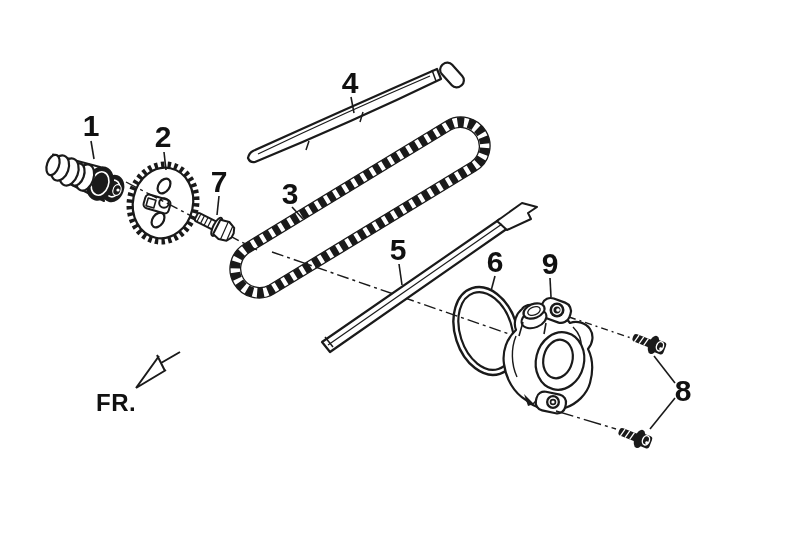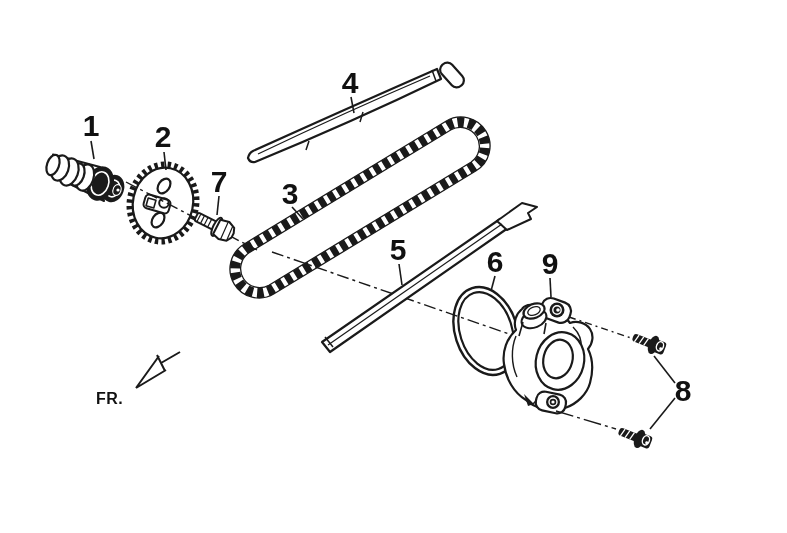--- a/index.html
+++ b/index.html
@@ -7,21 +7,21 @@
     position:relative;width:787px;height:533px;background:#ffffff;overflow:hidden;
     font-family:"Liberation Sans", sans-serif;
   }
   svg{position:absolute;left:0;top:0;}
   .plabel{
     position:absolute;transform:translate(-50%,-50%);
     font-family:"Liberation Sans", sans-serif;font-weight:700;font-size:30px;color:#111111;
     line-height:1;user-select:none;
   }
   .fr-label{
-    position:absolute;font-family:"Liberation Sans", sans-serif;font-weight:700;font-size:16px;
+    position:absolute;font-family:"Liberation Sans", sans-serif;font-weight:700;font-size:24px;
     color:#111111;letter-spacing:0.5px;line-height:1;user-select:none;
   }
 </style>
 </head>
 <body>
 
 <div class="stage">
 
 <svg width="787" height="533" viewBox="0 0 787 533" fill="none" stroke-linejoin="round">
 

